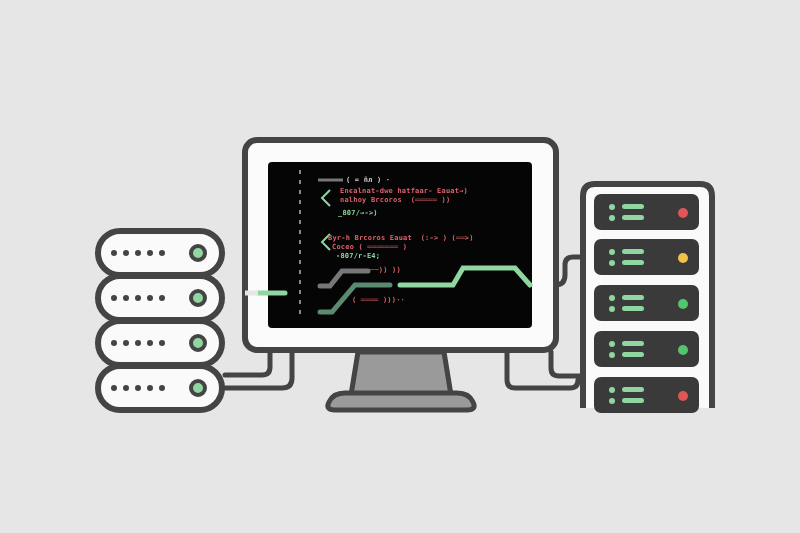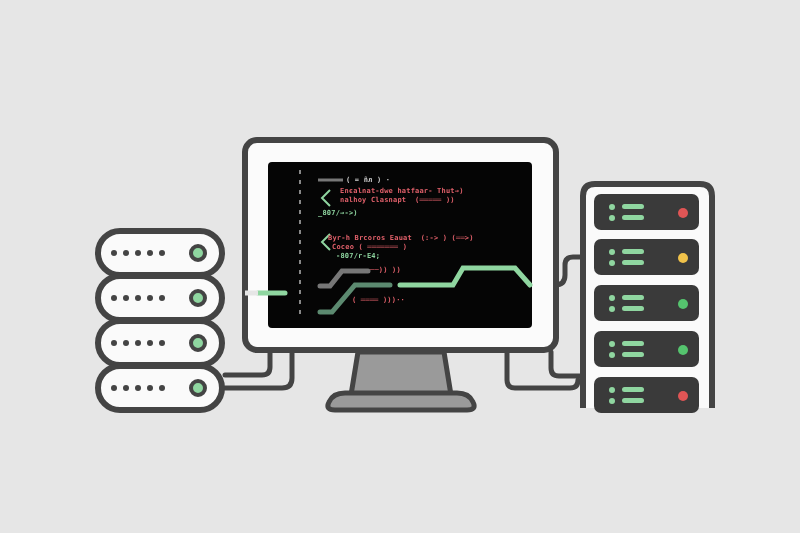--- a/index.html
+++ b/index.html
@@ -114,20 +114,20 @@
       <circle cx="683" cy="213" r="5" fill="#e05555"></circle>
       <circle cx="683" cy="258" r="5" fill="#f0c24a"></circle>
       <circle cx="683" cy="304" r="5" fill="#55c46e"></circle>
       <circle cx="683" cy="350" r="5" fill="#55c46e"></circle>
       <circle cx="683" cy="396" r="5" fill="#e05555"></circle>
     </g>
   </g>
 </svg>
 
 <div class="code" style="left:346px;top:176px;color:#cfcfcf">( = ñл ) ·</div>
-<div class="code" style="left:340px;top:187px;color:#e0606a">Enєalnat-dwe hatfaar- Thut→)</div>
-<div class="code" style="left:340px;top:196px;color:#e0606a">nalhoy Clasnapt  (═════ ))</div>
-<div class="code" style="left:318px;top:209px;color:#8fd6a0">_807/→-&gt;)</div>
+<div class="code" style="left:340px;top:187px;color:#e0606a">Enєalnat-dwe hatfaar- Eauat→)</div>
+<div class="code" style="left:340px;top:196px;color:#e0606a">nalhoy Brcoros  (═════ ))</div>
+<div class="code" style="left:338px;top:209px;color:#8fd6a0">_807/→-&gt;)</div>
 <div class="code" style="left:328px;top:234px;color:#e0606a">Byr-h Brcoros Eauat  (:-&gt; ) (══&gt;)</div>
 <div class="code" style="left:332px;top:243px;color:#e0606a">Coceo ( ═══════ )</div>
 <div class="code" style="left:336px;top:252px;color:#8fd6a0">-807/r-E4;</div>
 <div class="code" style="left:370px;top:266px;color:#e0606a">──)) ))</div>
 <div class="code" style="left:352px;top:296px;color:#e0606a">( ════ )))··</div>
 
 </body></html>

